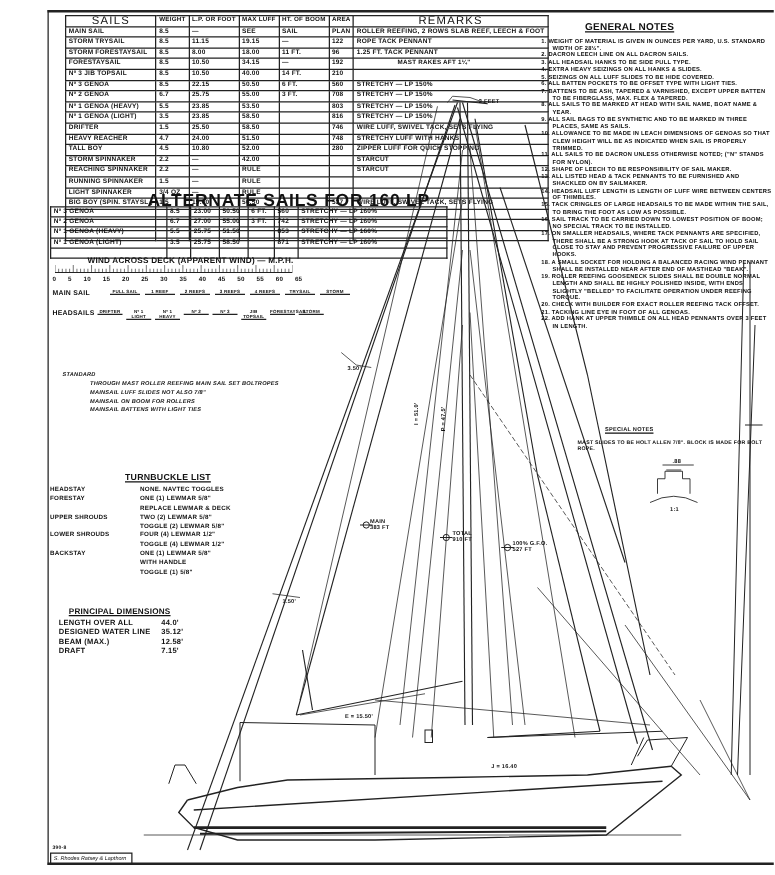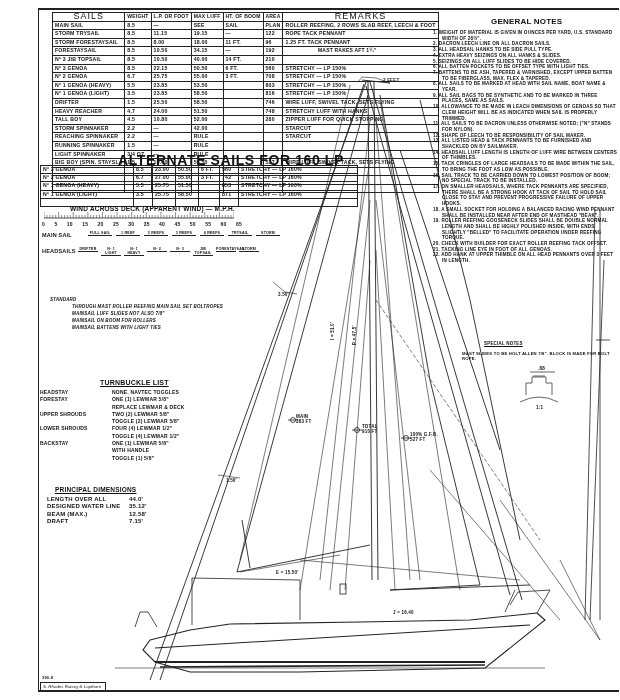--- a/index.html
+++ b/index.html
@@ -19,21 +19,21 @@
   .scale-labels{position:absolute;left:42px;top:221px;width:200px;font-size:5px;display:flex;justify-content:space-between;}
   .row-label{position:absolute;font-size:5.5px;}
   .mini{position:absolute;font-size:3.6px;line-height:4px;text-align:center;}
   .standard{position:absolute;left:50px;top:296px;font-size:4.5px;line-height:7px;font-style:italic;}
   .turn-title{position:absolute;left:100px;top:379px;font-size:7px;text-decoration:underline;}
   .turn{position:absolute;left:40px;top:389px;font-size:5px;line-height:7.3px;}
   .turn .k{display:inline-block;width:72px;}
   .dims-title{position:absolute;left:55px;top:486px;font-size:6.5px;text-decoration:underline;}
   .dims{position:absolute;left:47px;top:496px;font-size:6px;line-height:7.3px;}
   .dims .k{display:inline-block;width:82px;}
-  .notes-title{position:absolute;left:491px;top:17px;font-size:8px;}
+  .notes-title{position:absolute;left:468px;top:17px;font-size:8px;text-decoration:underline;}
   .notes{position:absolute;left:433px;top:30px;width:185px;font-size:4.6px;line-height:5.7px;margin:0;padding:0;list-style:none;}
   .notes li{padding-left:9px;text-indent:-9px;}
   .mastrake{position:absolute;left:318px;top:47px;font-size:5px;}
   .label{position:absolute;font-size:4.5px;white-space:nowrap;}
   .title-block{position:absolute;left:40px;top:682px;width:62px;height:8px;border:0.8px solid #222;font-size:4.4px;line-height:8px;padding-left:2px;font-style:italic;}
   .drawno{position:absolute;left:42px;top:675px;font-size:4px;}
   svg.draw{position:absolute;left:0;top:0;}
   .section-title{position:absolute;left:484px;top:341px;font-size:4.5px;text-decoration:underline;}
   .section-note{position:absolute;left:462px;top:351px;font-size:4.2px;line-height:5px;width:150px;}
 </style>

